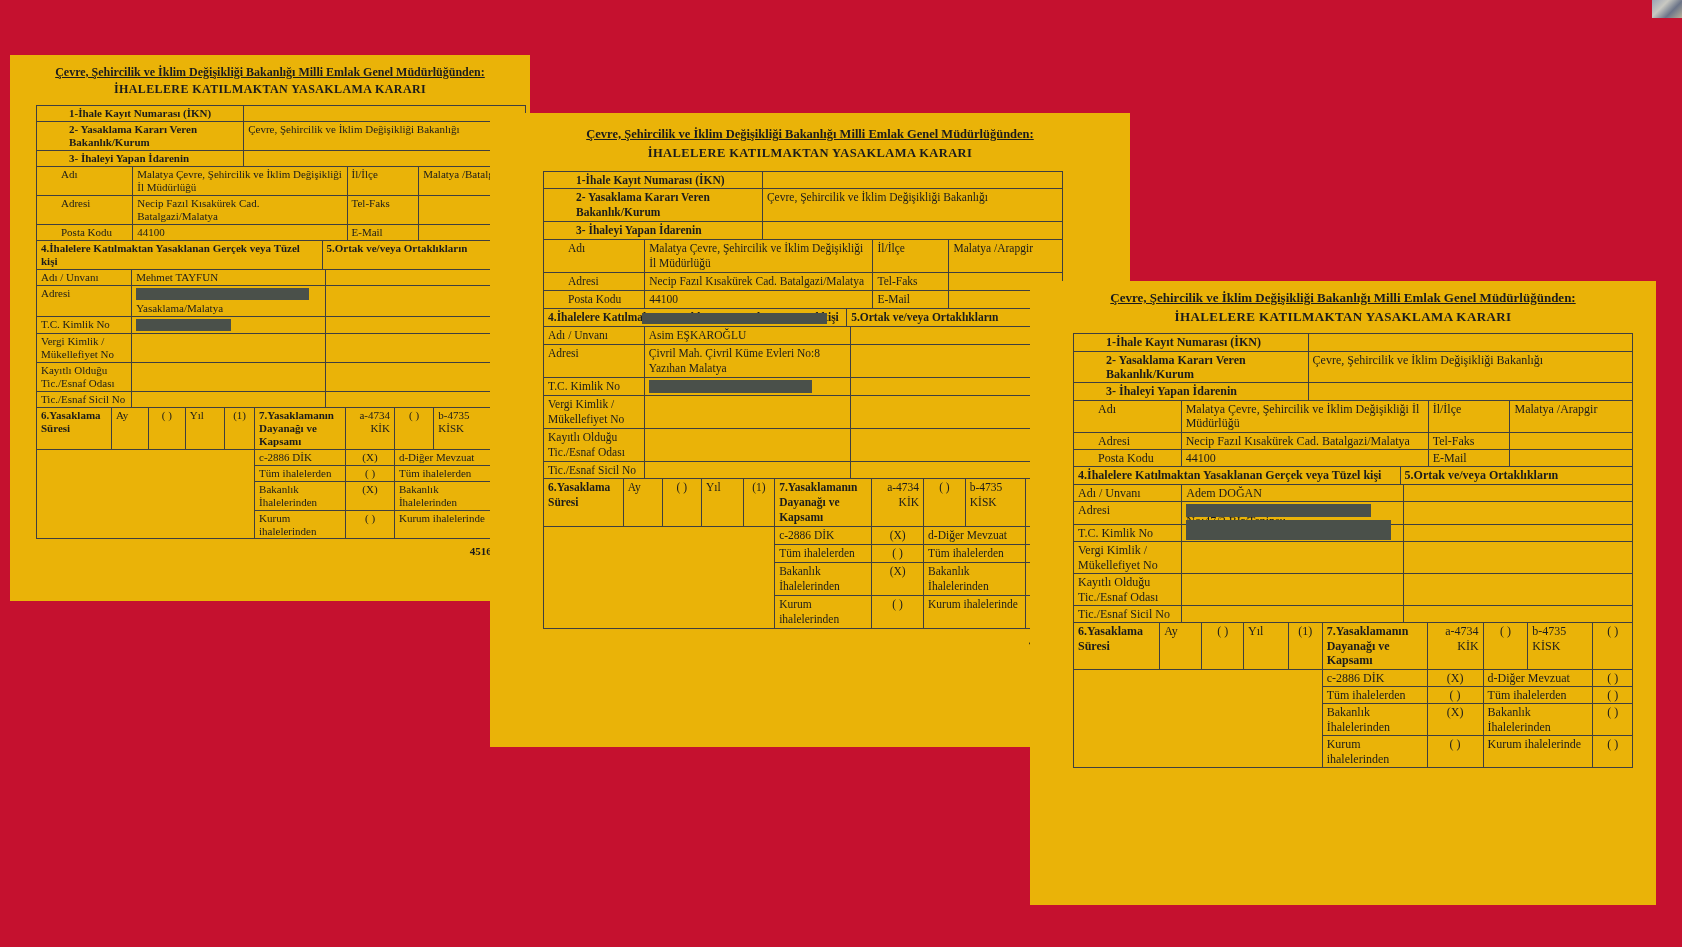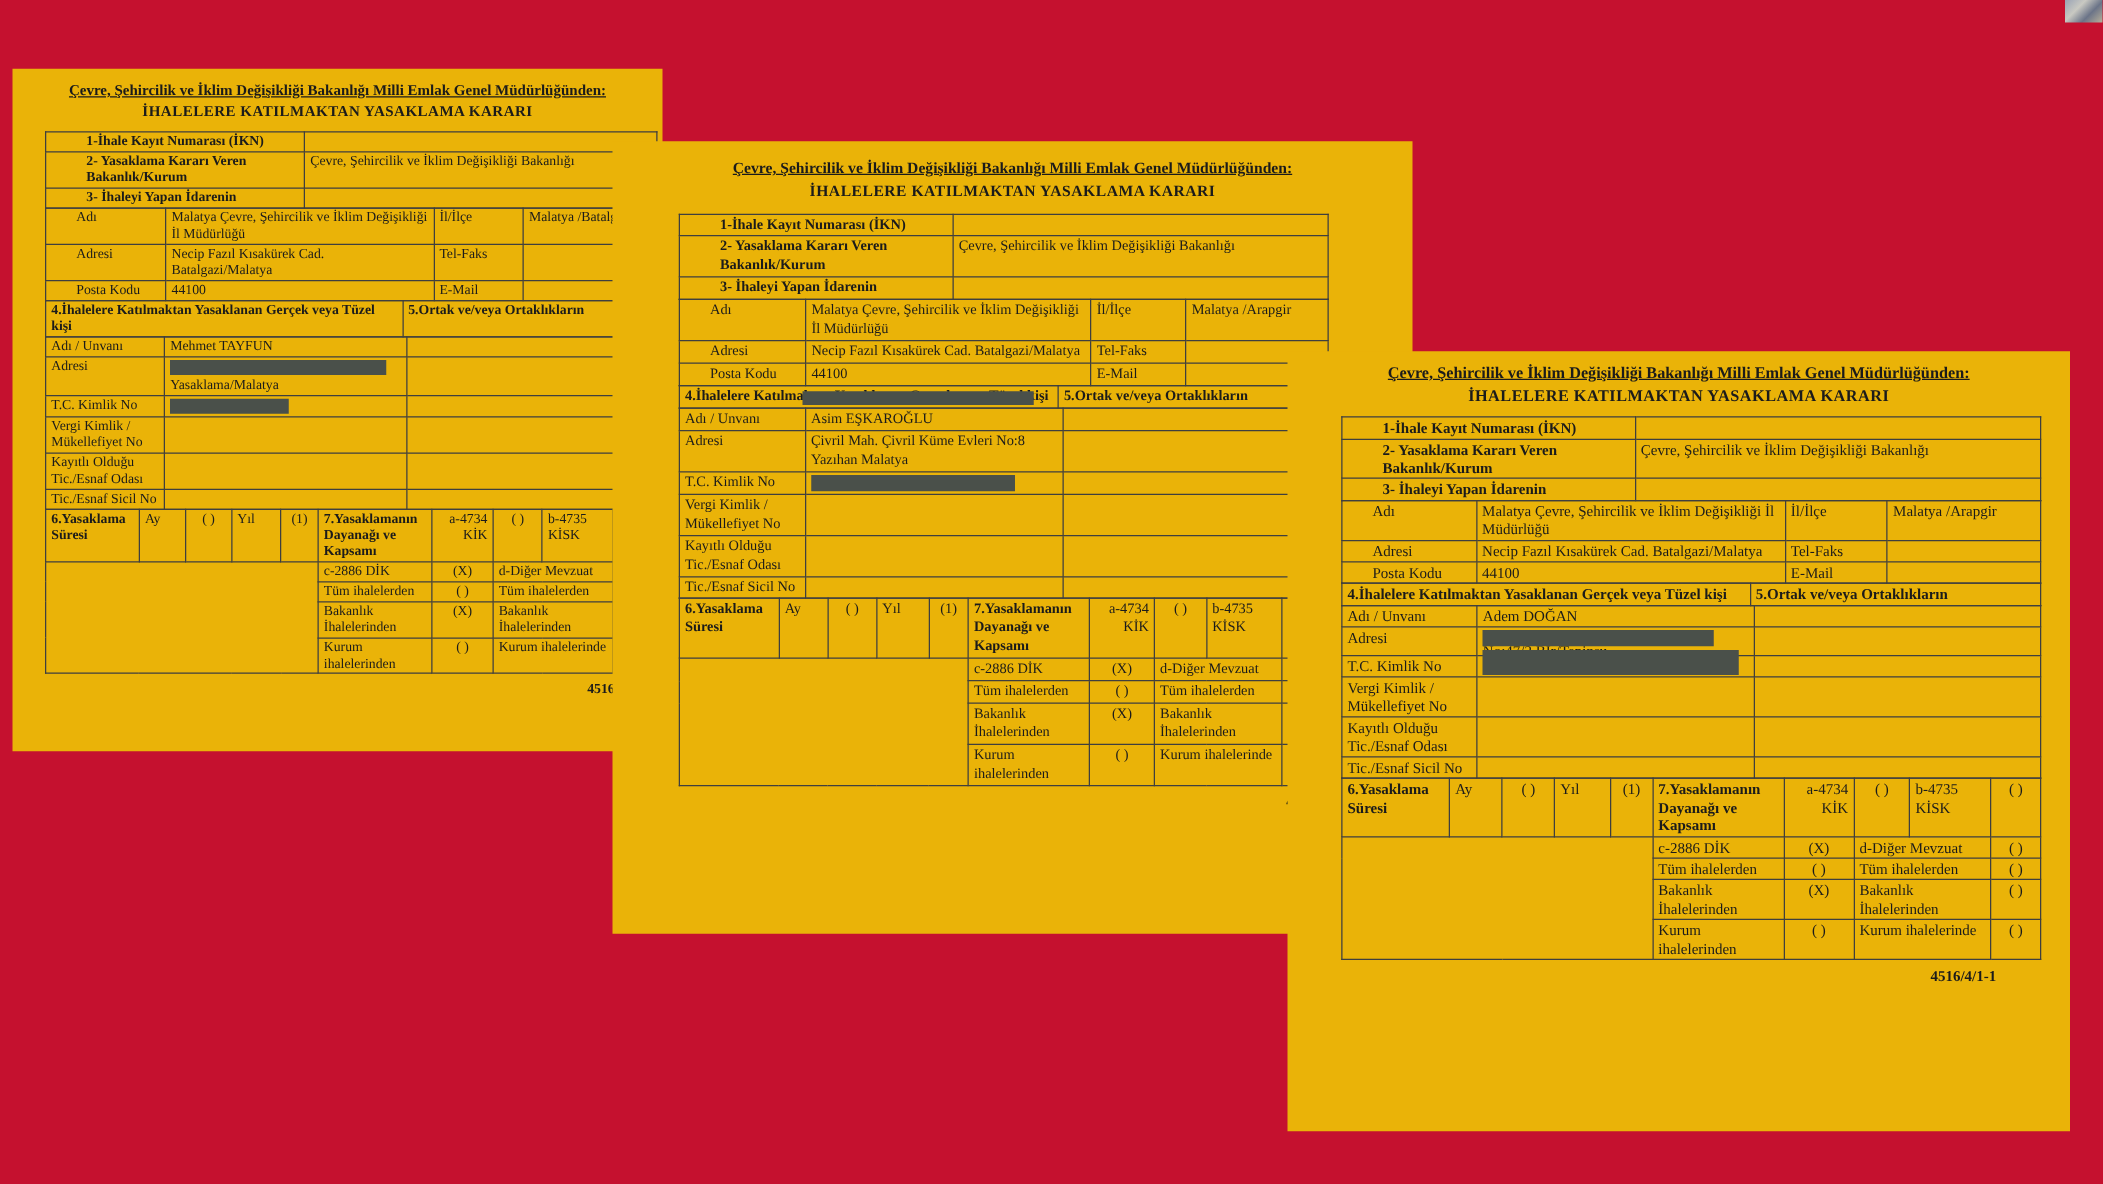--- a/index.html
+++ b/index.html
@@ -489,16 +489,15 @@
         </tr>
         <tr>
           <td>Kurum ihalelerinden</td>
           <td class="center">( )</td>
           <td colspan="2">Kurum ihalelerinde</td>
           <td class="center">( )</td>
         </tr>
       </tbody>
         </table>
 
-      <div class="footer">4516/4/1-1</div>
     </div>
   </section>
 </div>
 
 </body></html>

